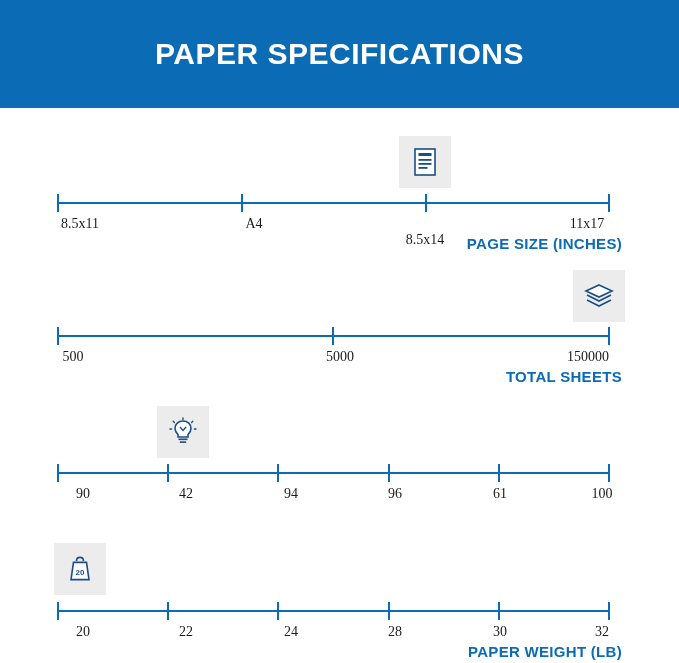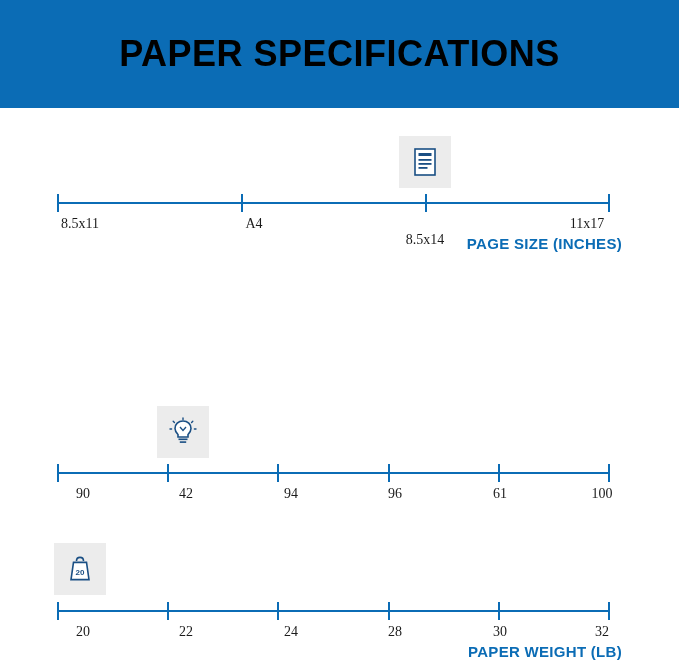--- a/index.html
+++ b/index.html
@@ -25,22 +25,22 @@
     left: 0;
     top: 0;
     width: 679px;
     height: 108px;
     background: #0b6cb5;
     display: flex;
     align-items: center;
     justify-content: center;
   }
   .header-title {
-    color: #000000;
-    font-size: 36px;
+    color: #ffffff;
+    font-size: 30px;
     font-weight: bold;
     letter-spacing: 0.5px;
     text-align: center;
     line-height: 1;
   }
   
   .spec {
     position: absolute;
     left: 0;
     width: 679px;
@@ -131,20 +131,44 @@
       <div class="tick" style="left:551px;"></div>
       <div class="tick-label" style="left:23px;">8.5x11</div>
       <div class="tick-label" style="left:197px;">A4</div>
       <div class="tick-label" style="left:368px;margin-top:16px;">8.5x14</div>
       <div class="tick-label" style="left:530px;">11x17</div>
     </div>
 
     <div class="axis-title" style="top:105px;">PAGE SIZE (INCHES)</div>
   </div>
 
+  <div class="spec" style="top:265px;height:120px;">
+
+    <div class="marker" style="left:599px;top:5px;">
+      <span>
+        <svg width="30" height="28" viewBox="0 0 30 28" fill="none">
+          <path d="M15 3 L28 9 L15 15 L2 9 Z" stroke="#1a4f84" stroke-width="1.6" fill="#ffffff"></path>
+          <path d="M3 13 L15 19 L27 13" stroke="#1a4f84" stroke-width="1.6" fill="none"></path>
+          <path d="M3 18 L15 24 L27 18" stroke="#1a4f84" stroke-width="1.6" fill="none"></path>
+        </svg>
+      </span>
+    </div>
+
+    <div class="axis-wrap" style="top:70px;">
+      <div class="axis-line"></div>
+      <div class="tick" style="left:0px;"></div>
+      <div class="tick" style="left:275px;"></div>
+      <div class="tick" style="left:551px;"></div>
+      <div class="tick-label" style="left:16px;">500</div>
+      <div class="tick-label" style="left:283px;">5000</div>
+      <div class="tick-label" style="left:531px;">150000</div>
+    </div>
+
+    <div class="axis-title" style="top:103px;">TOTAL SHEETS</div>
+  </div>
 
   <div class="spec" style="top:400px;height:120px;">
 
     <div class="marker" style="left:183px;top:6px;">
       <span>
         <svg width="28" height="30" viewBox="0 0 28 30" fill="none">
           <path d="M14 4 C9.3 4 6 7.4 6 11.4 C6 14.2 7.6 16 9 17.6 L9 20 L19 20 L19 17.6 C20.4 16 22 14.2 22 11.4 C22 7.4 18.7 4 14 4 Z" stroke="#1a4f84" stroke-width="1.6" fill="#ffffff"></path>
           <rect x="9.5" y="21.5" width="9" height="1.6" fill="#1a4f84"></rect>
           <rect x="10.8" y="24.3" width="6.4" height="1.6" fill="#1a4f84"></rect>
           <path d="M14 1 L14 2.6 M4.2 4.2 L5.4 5.4 M23.8 4.2 L22.6 5.4 M1 12 L2.6 12 M25.4 12 L27 12" stroke="#1a4f84" stroke-width="1.4" stroke-linecap="round"></path>

